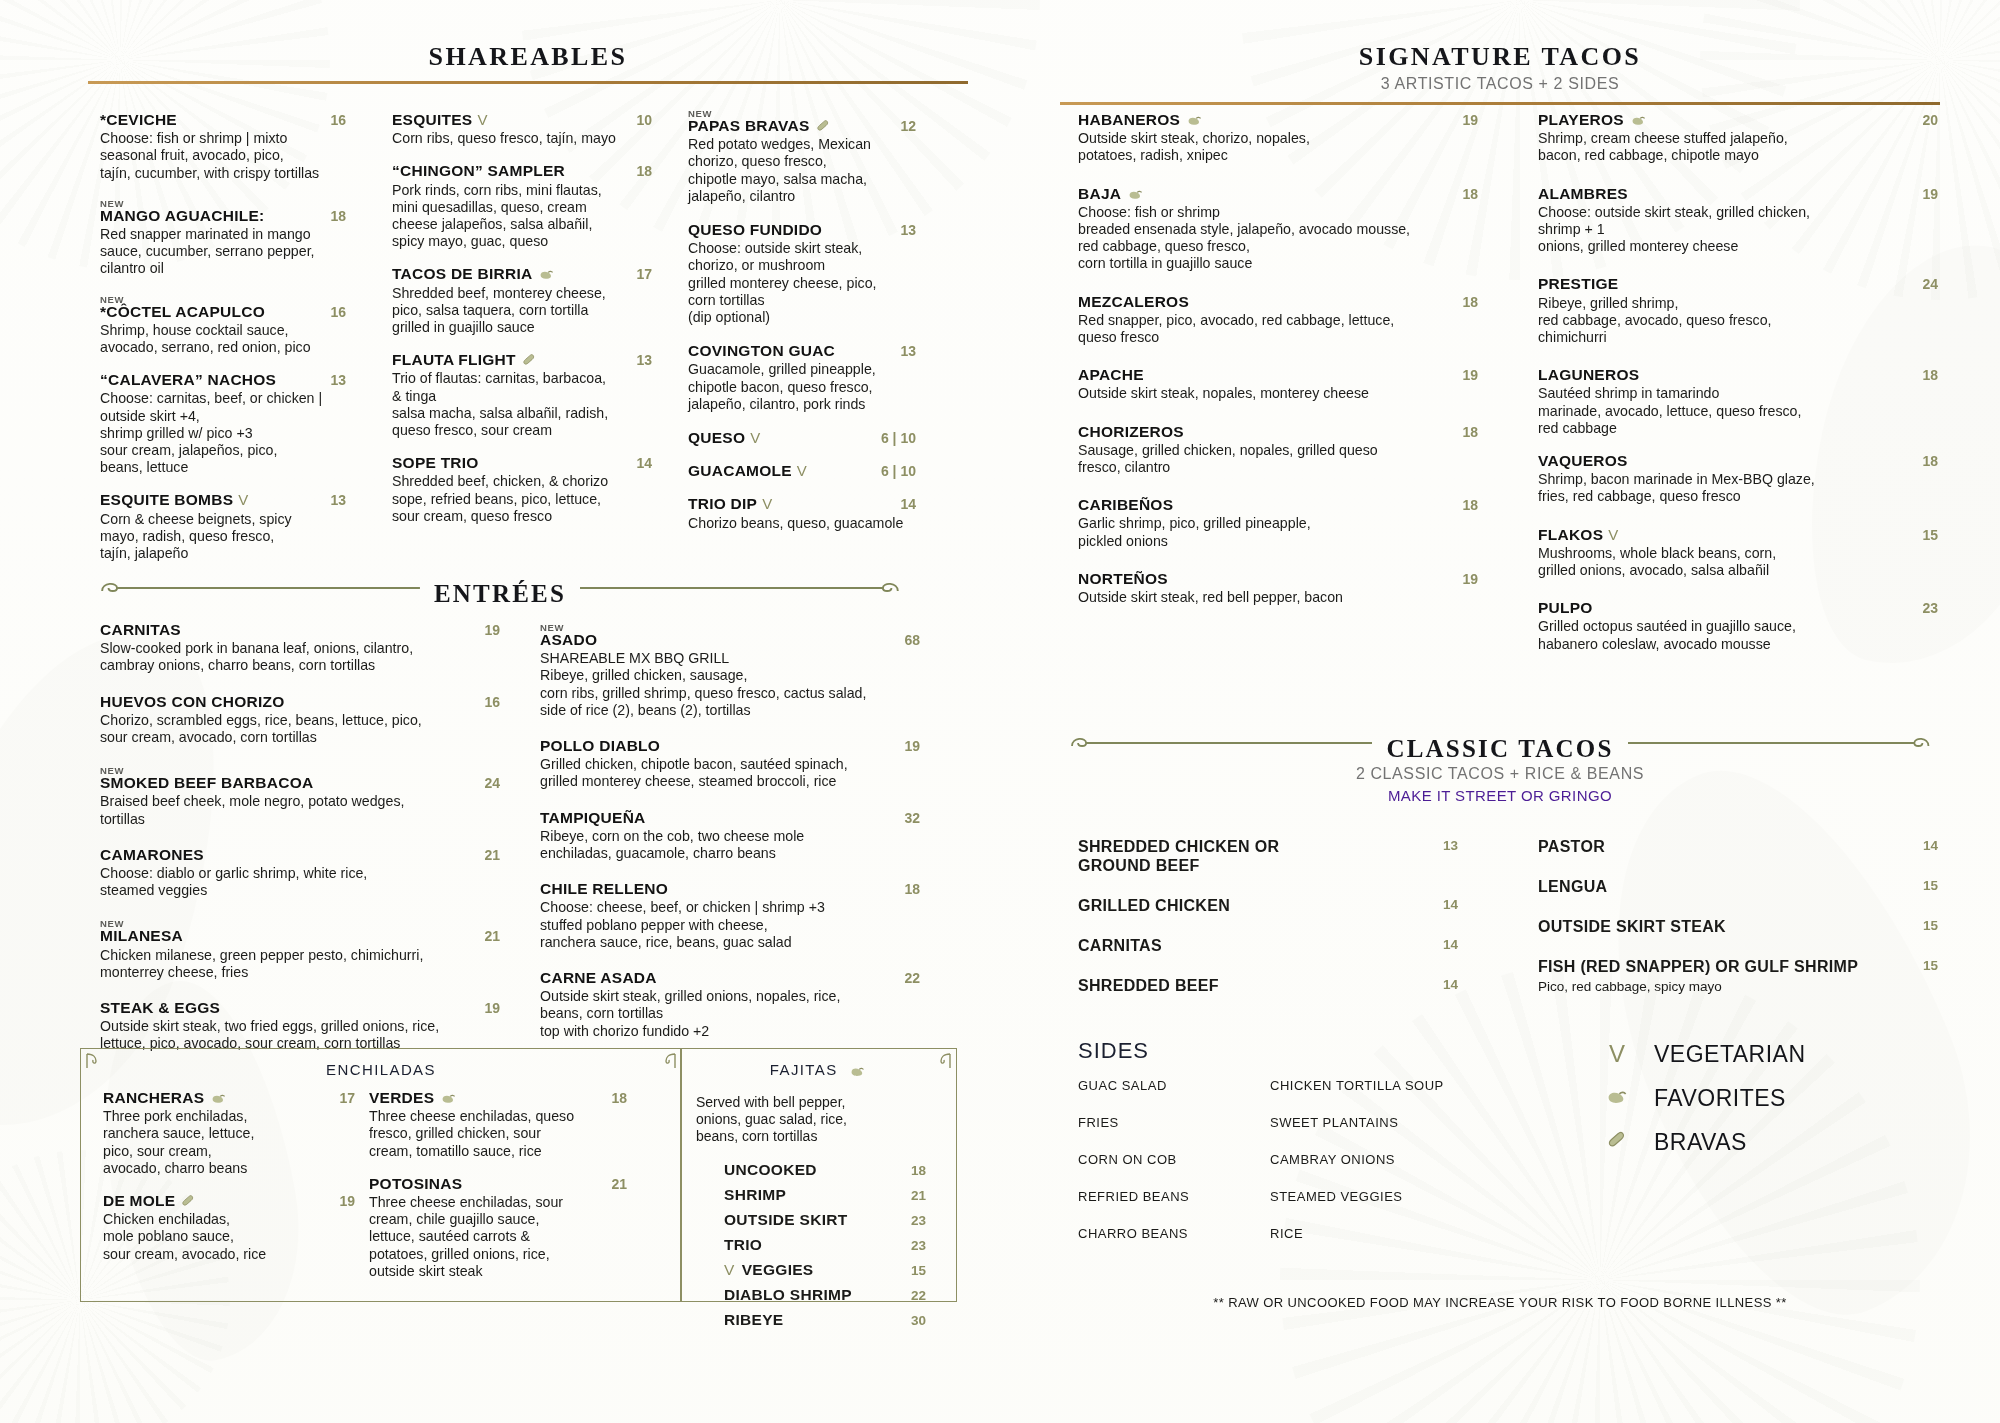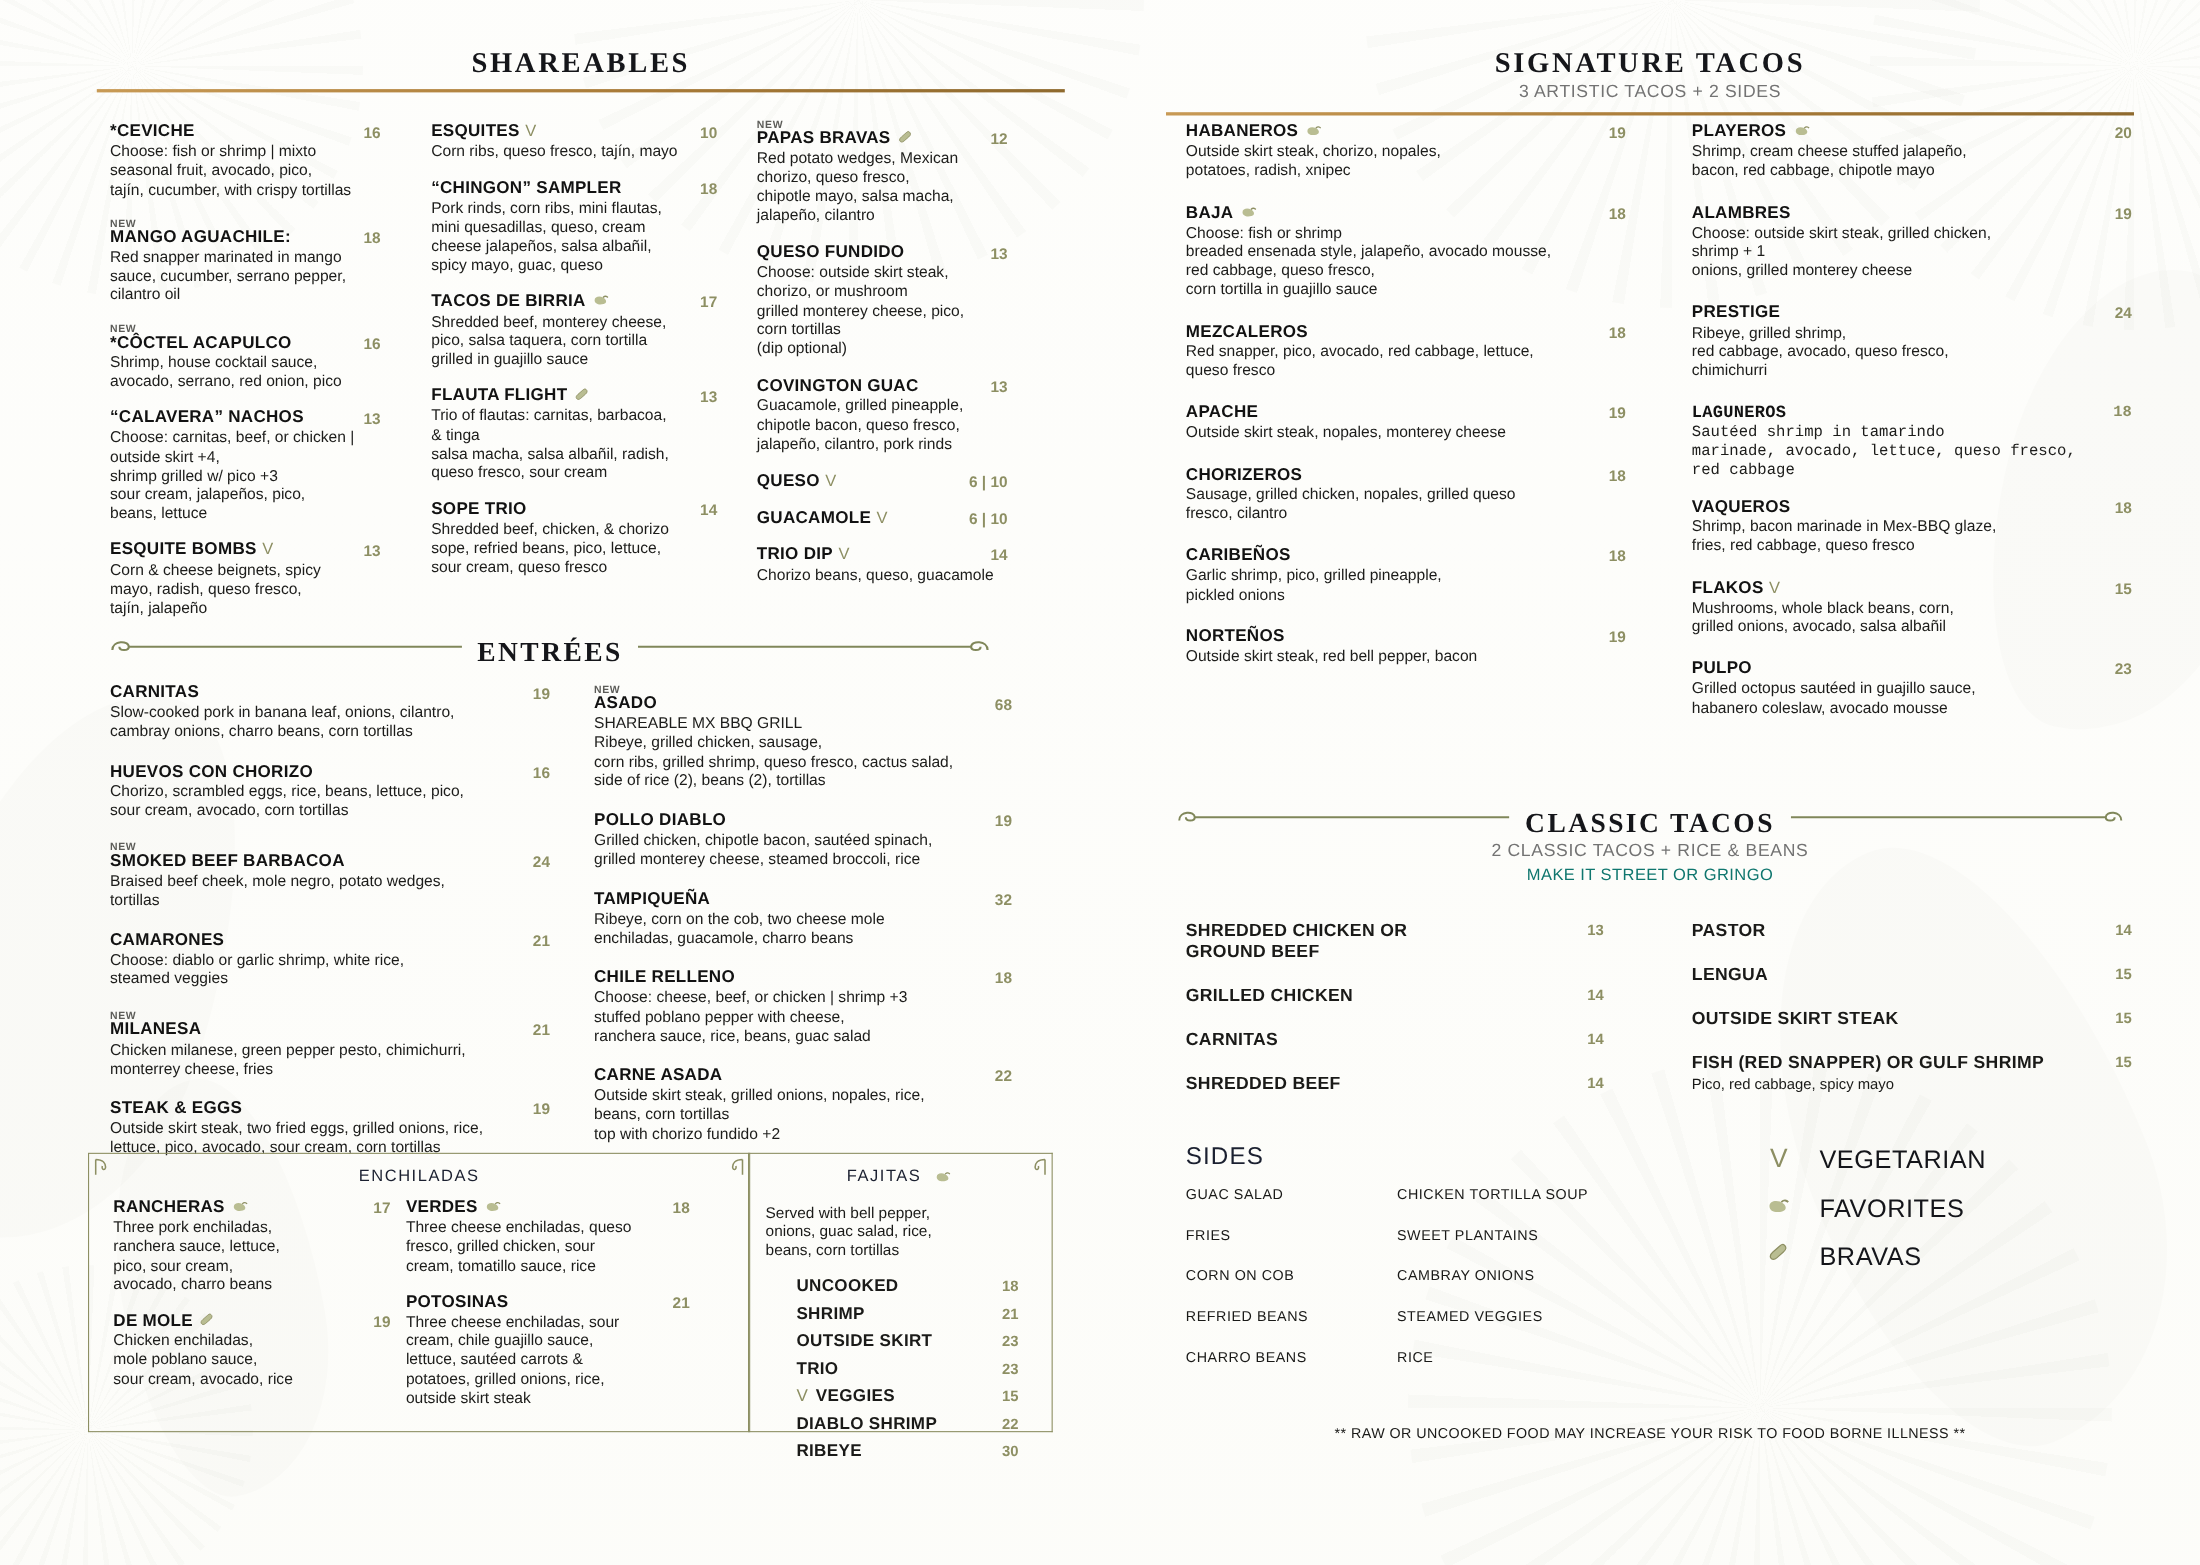--- a/index.html
+++ b/index.html
@@ -580,21 +580,21 @@
           </div>
           <div class="desc">Choose: outside skirt steak, grilled chicken,<br>shrimp + 1<br>onions, grilled monterey cheese</div>
         </div>
         <div class="item" style="margin-bottom: 21px;">
           <div class="itemhead">
             <span class="nm">PRESTIGE</span>
             <span class="price">24</span>
           </div>
           <div class="desc">Ribeye, grilled shrimp,<br>red cabbage, avocado, queso fresco,<br>chimichurri</div>
         </div>
-        <div class="item" style=" font-family: Liberation Mono, monospace;">
+        <div class="item" style="">
           <div class="itemhead">
             <span class="nm">LAGUNEROS</span>
             <span class="price">18</span>
           </div>
           <div class="desc">Sautéed shrimp in tamarindo<br>marinade, avocado, lettuce, queso fresco,<br>red cabbage</div>
         </div>
         <div class="item" style="margin-bottom: 21px;">
           <div class="itemhead">
             <span class="nm">VAQUEROS</span>
             <span class="price">18</span>
@@ -628,21 +628,21 @@
       </div>
       <div class="mid">CLASSIC TACOS</div>
       <div class="line">
         <svg width="100%" height="14" viewBox="0 0 300 14" preserveAspectRatio="none">
           <path d="M298 11 C298 2, 284 2, 284 8 C284 12, 292 12, 292 8" stroke="#80875a" stroke-width="1.8" fill="none"></path>
           <path d="M284 8 L0 8" stroke="#80875a" stroke-width="1.8" fill="none"></path>
         </svg>
       </div>
     </div>
     <div class="sec-sub" style="margin-top:2px;">2 CLASSIC TACOS + RICE &amp; BEANS</div>
-    <div style="text-align:center;font-size:15px;letter-spacing:.4px;margin-top:4px;color:#0f766e;">MAKE IT STREET OR GRINGO</div>
+    <div style="text-align:center;font-size:15px;letter-spacing:.4px;margin-top:4px;color:#4c1d95;">MAKE IT STREET OR GRINGO</div>
   </div>
 
   <div style="position:absolute;left:1078px;top:838px;width:380px;">
     <div id="ct-c1">
         <div class="classic-row">
           <span class="cn">SHREDDED CHICKEN OR<br>GROUND BEEF</span>
           <span class="cp">13</span>
         </div>
         <div class="classic-row">
           <span class="cn">GRILLED CHICKEN</span>

